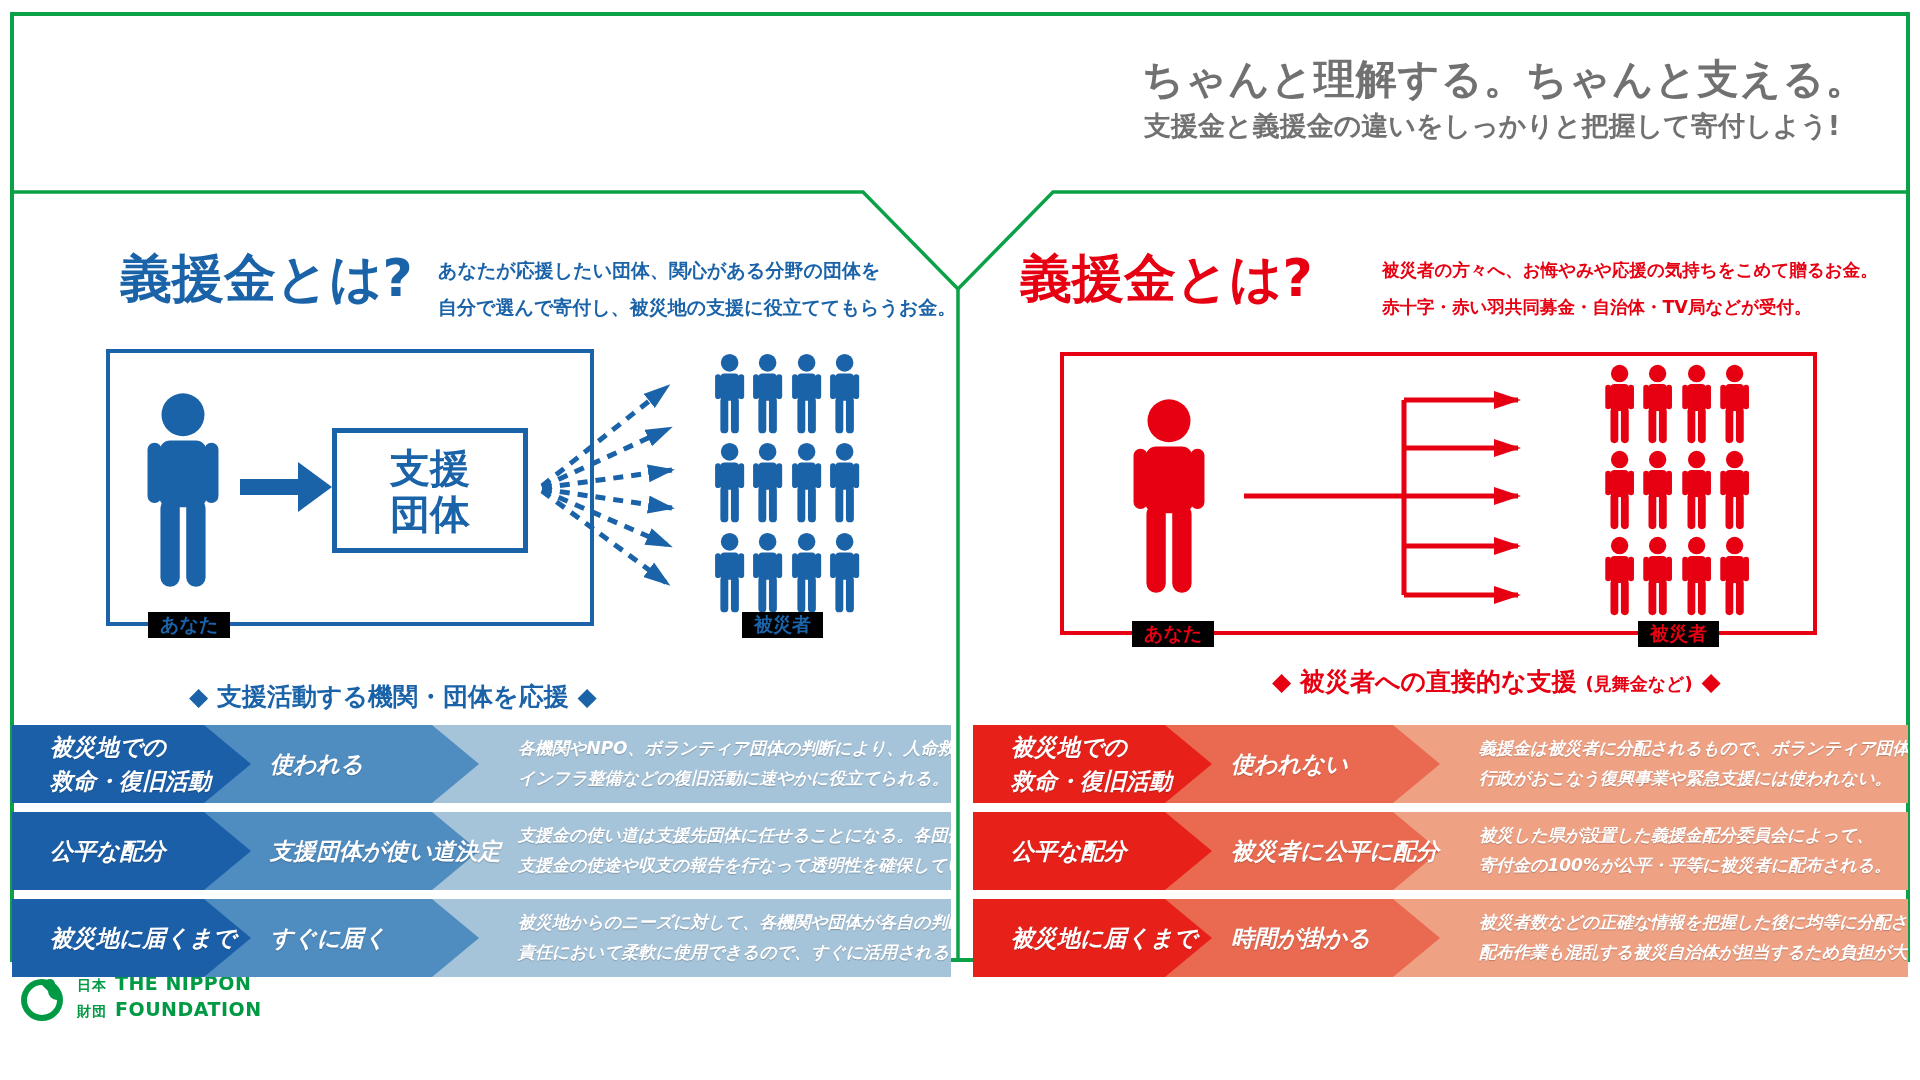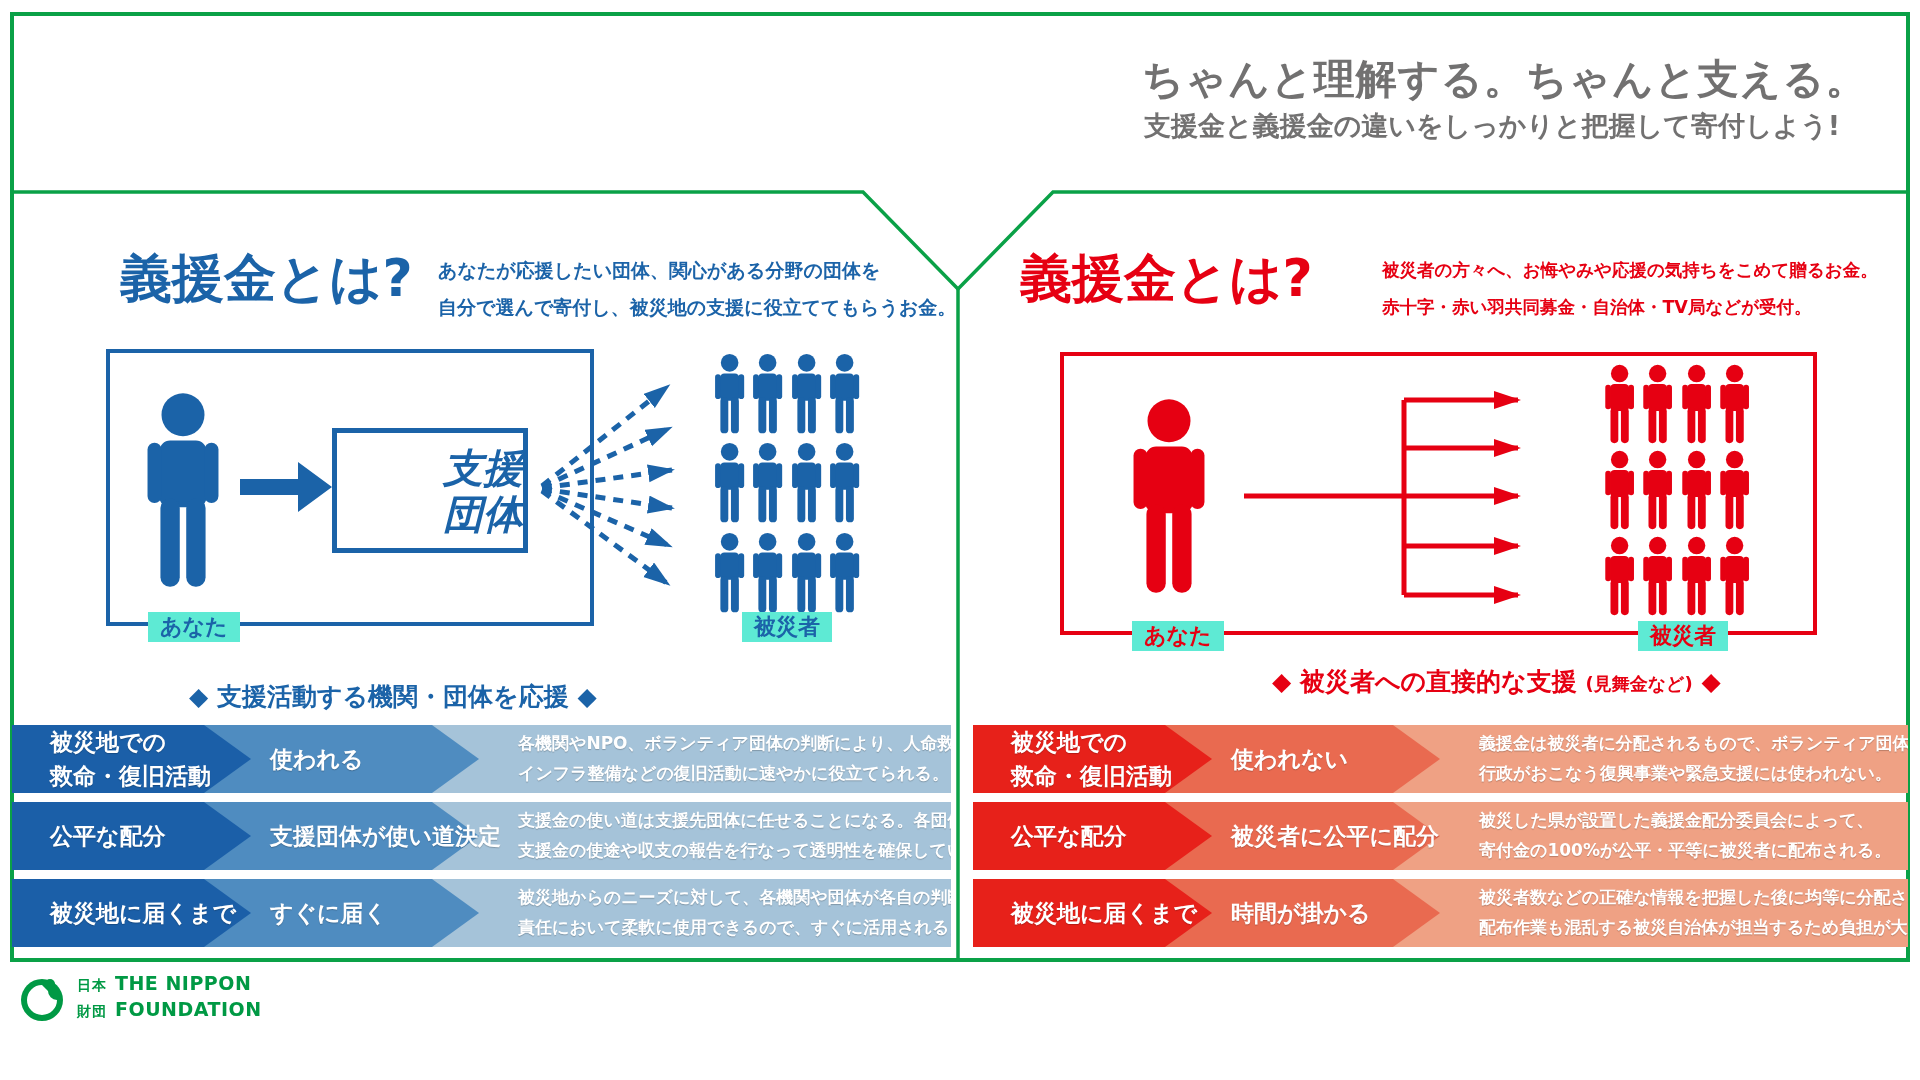--- a/index.html
+++ b/index.html
@@ -23,47 +23,47 @@
   .p-head.blue { left:120px; color:var(--blue); }
   .p-head.red  { left:1020px; color:var(--red); }
   .p-desc { position:absolute; top:252px; font-weight:bold; line-height:1.95; white-space:nowrap; }
   .p-desc.blue { left:438px; color:var(--blue); font-size:19px; }
   .p-desc.red  { left:1382px; color:var(--red); font-size:17.5px; line-height:2.1; }
 
   
   .diag-rect { position:absolute; border:4px solid; background:transparent; }
   .diag-rect.blue { left:106px; top:349px; width:480px; height:269px; border-color:var(--blue); }
   .diag-rect.red  { left:1060px; top:352px; width:749px; height:275px; border-color:var(--red); }
-  .edge-label { position:absolute; background:#5eead4; padding:0 12px; font-size:22px; font-weight:bold; white-space:nowrap; z-index:4; }
+  .edge-label { position:absolute; background:#000000; padding:0 12px; font-size:19px; font-weight:bold; white-space:nowrap; z-index:4; }
   .edge-label.blue { color:var(--blue); }
   .edge-label.red  { color:var(--red); }
 
   .big-person { position:absolute; }
   .big-person.blue { left:140px; top:366px; width:86px; height:248px; color:var(--blue); }
   .big-person.red  { left:1126px; top:372px; width:86px; height:248px; color:var(--red); }
 
   .org-box { position:absolute; left:332px; top:428px; width:186px; height:115px; border:5px solid var(--blue);
-             display:flex; flex-direction:column; align-items:flex-end; justify-content:center;
-             font-size:40px; font-weight:bold; color:var(--blue); line-height:1.15; background:#fff;font-style:italic; }
+             display:flex; flex-direction:column; align-items:center; justify-content:center;
+             font-size:40px; font-weight:bold; color:var(--blue); line-height:1.15; background:#fff; }
 
   .crowd { position:absolute; display:grid; grid-template-columns:repeat(4,1fr); column-gap:3px; row-gap:6px; }
   .crowd.blue { left:712px; top:352px; width:150px; height:262px; color:var(--blue); }
   .crowd.red  { left:1602px; top:364px; width:150px; height:252px; color:var(--red); }
   .crowd svg { width:100%; height:100%; }
 
   .caption { position:absolute; font-weight:bold; white-space:nowrap; font-size:25px; }
   .caption.blue { left:172px; top:680px; color:var(--blue);margin-left:17px; }
   .caption.red  { left:1272px; top:665px; color:var(--red); }
   .caption .note { font-size:18px; }
 
   
   .t-table { position:absolute; top:725px; height:231px; }
   .t-left  { left:12px;  width:939px; }
   .t-right { left:973px; width:935px; }
-  .t-row { position:relative; height:68px; overflow:hidden; }
+  .t-row { position:relative; height:78px; overflow:hidden;font-style:italic; }
   .t-row + .t-row { margin-top:9px; }
   .t-left  .t-row { background:var(--table_blue_3); }
   .t-right .t-row { background:var(--table_red_3); }
   .c1,.c2 { position:absolute; top:0; bottom:0; left:0; }
   .c1 { width:239px; clip-path:polygon(0 0,192px 0,239px 50%,192px 100%,0 100%); z-index:2; }
   .c2 { width:467px; clip-path:polygon(0 0,420px 0,467px 50%,420px 100%,0 100%); z-index:1; }
   .t-left  .c1 { background:var(--table_blue_1); }
   .t-left  .c2 { background:var(--table_blue_2); }
   .t-right .c1 { background:var(--table_red_1); }
   .t-right .c2 { background:var(--table_red_2); }

